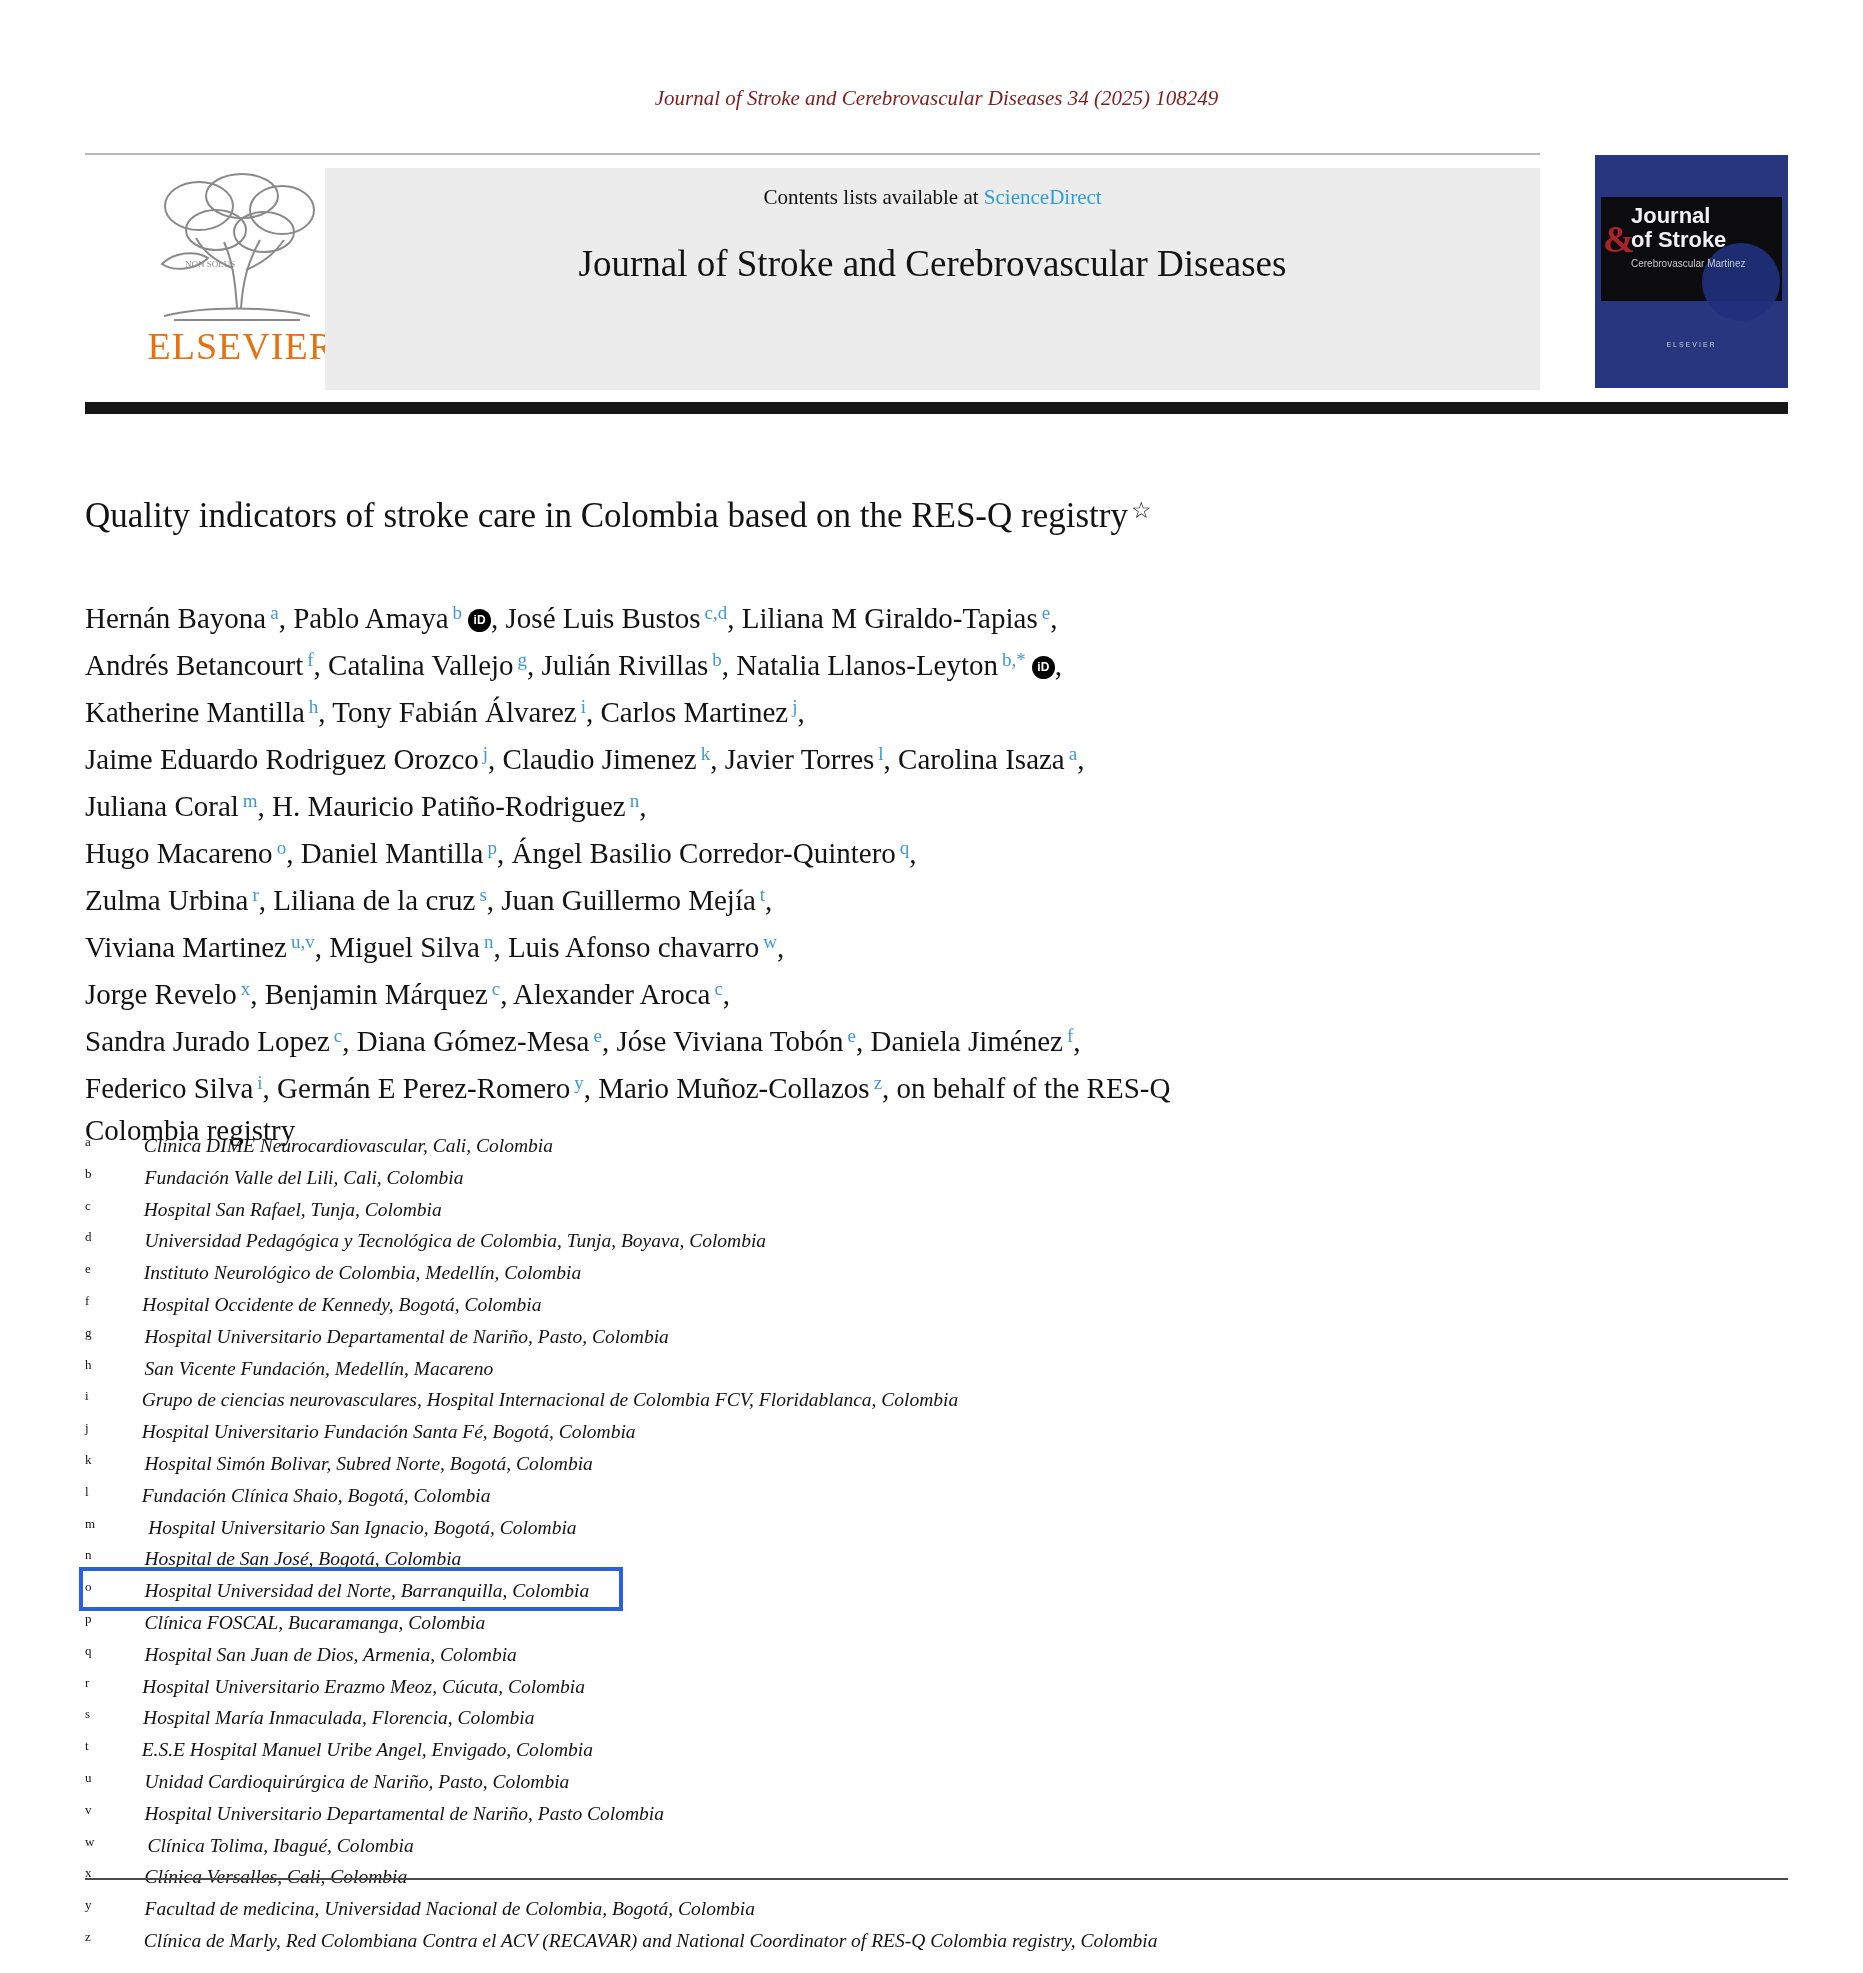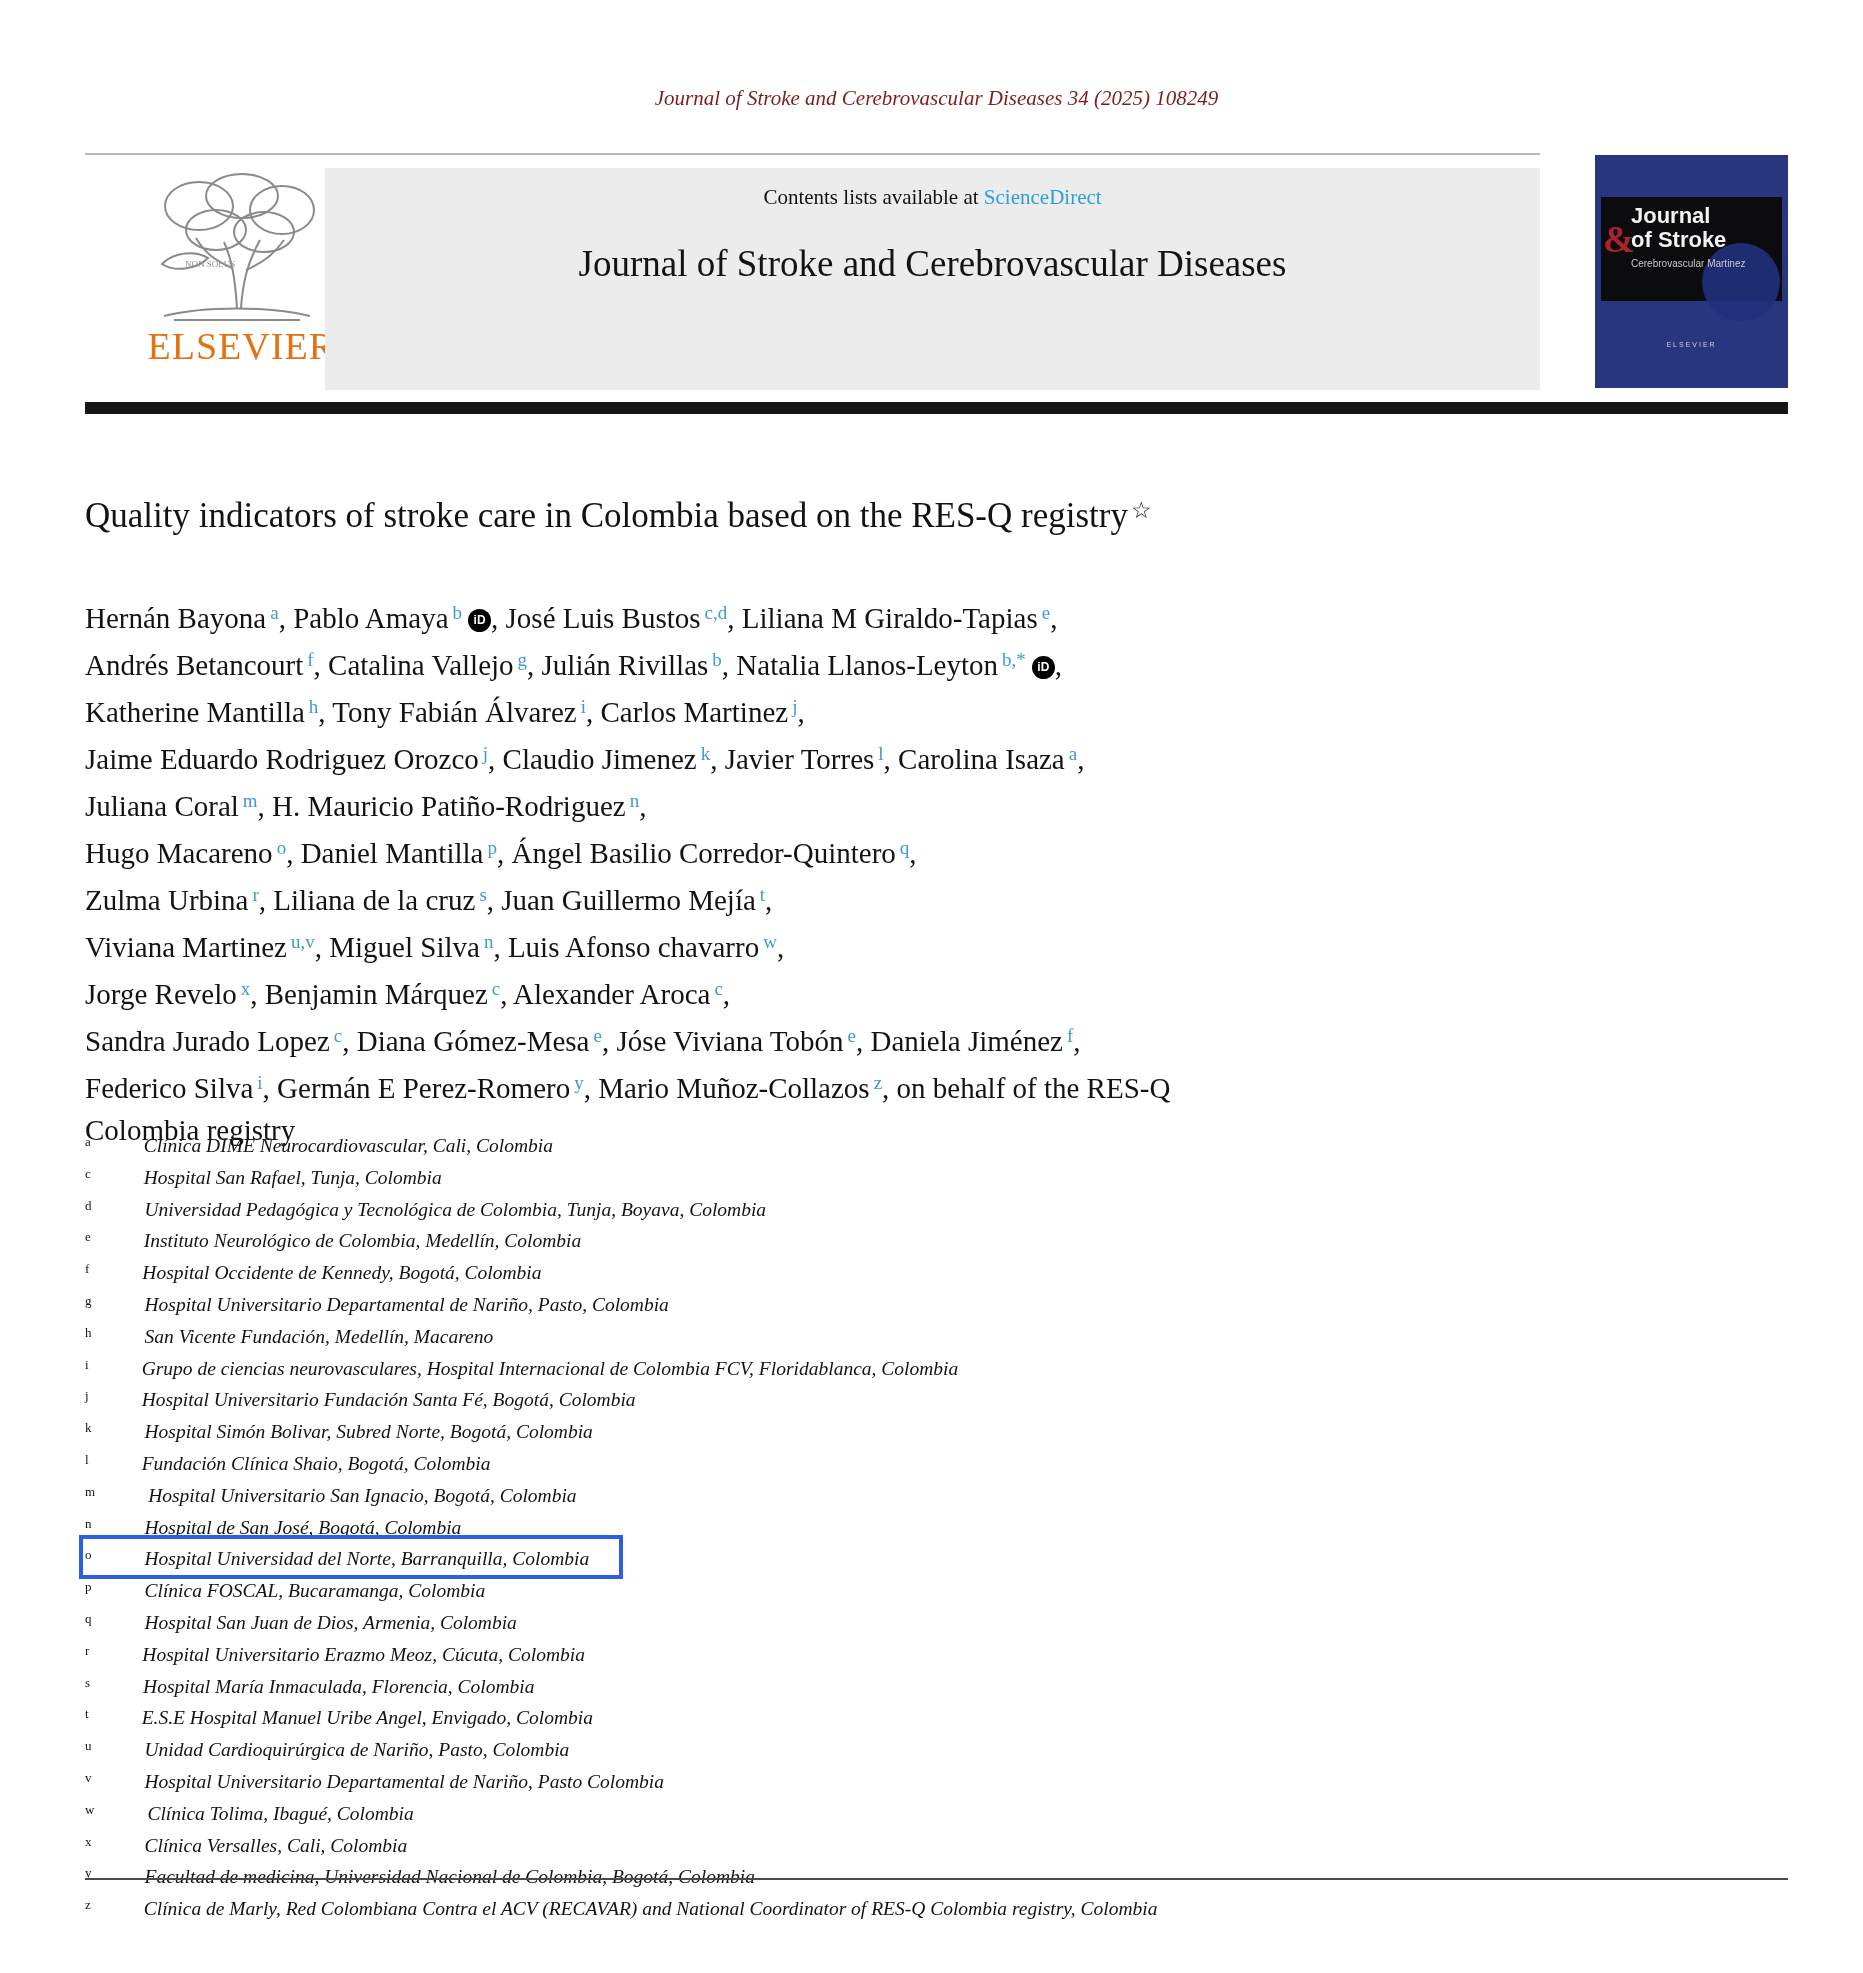--- a/index.html
+++ b/index.html
@@ -154,20 +154,21 @@
       <div class="author-line"><span>Zulma Urbina</span><span class="auth-sup">r</span><span>, </span><span>Liliana de la cruz</span><span class="auth-sup">s</span><span>, </span><span>Juan Guillermo Mejía</span><span class="auth-sup">t</span><span>, </span></div>
       <div class="author-line"><span>Viviana Martinez</span><span class="auth-sup">u,v</span><span>, </span><span>Miguel Silva</span><span class="auth-sup">n</span><span>, </span><span>Luis Afonso chavarro</span><span class="auth-sup">w</span><span>, </span></div>
       <div class="author-line"><span>Jorge Revelo</span><span class="auth-sup">x</span><span>, </span><span>Benjamin Márquez</span><span class="auth-sup">c</span><span>, </span><span>Alexander Aroca</span><span class="auth-sup">c</span><span>, </span></div>
       <div class="author-line"><span>Sandra Jurado Lopez</span><span class="auth-sup">c</span><span>, </span><span>Diana Gómez-Mesa</span><span class="auth-sup">e</span><span>, </span><span>Jóse Viviana Tobón</span><span class="auth-sup">e</span><span>, </span><span>Daniela Jiménez</span><span class="auth-sup">f</span><span>, </span></div>
       <div class="author-line"><span>Federico Silva</span><span class="auth-sup">i</span><span>, </span><span>Germán E Perez-Romero</span><span class="auth-sup">y</span><span>, </span><span>Mario Muñoz-Collazos</span><span class="auth-sup">z</span><span>, </span><span>on behalf of the RES-Q</span><span> </span></div>
       <div class="author-line"><span>Colombia registry</span><span> </span></div>
     </div>
 
   <div class="affils">
       <div class="affil-line"><span class="affil-inner"><span class="affil-sup">a</span><span class="affil-text">Clínica DIME Neurocardiovascular, Cali, Colombia</span></span></div>
+      <div class="affil-line"><span class="affil-inner"><span class="affil-sup">b</span><span class="affil-text">Fundación Valle del Lili, Cali, Colombia</span></span></div>
       <div class="affil-line"><span class="affil-inner"><span class="affil-sup">c</span><span class="affil-text">Hospital San Rafael, Tunja, Colombia</span></span></div>
       <div class="affil-line"><span class="affil-inner"><span class="affil-sup">d</span><span class="affil-text">Universidad Pedagógica y Tecnológica de Colombia, Tunja, Boyava, Colombia</span></span></div>
       <div class="affil-line"><span class="affil-inner"><span class="affil-sup">e</span><span class="affil-text">Instituto Neurológico de Colombia, Medellín, Colombia</span></span></div>
       <div class="affil-line"><span class="affil-inner"><span class="affil-sup">f</span><span class="affil-text">Hospital Occidente de Kennedy, Bogotá, Colombia</span></span></div>
       <div class="affil-line"><span class="affil-inner"><span class="affil-sup">g</span><span class="affil-text">Hospital Universitario Departamental de Nariño, Pasto, Colombia</span></span></div>
       <div class="affil-line"><span class="affil-inner"><span class="affil-sup">h</span><span class="affil-text">San Vicente Fundación, Medellín, Macareno</span></span></div>
       <div class="affil-line"><span class="affil-inner"><span class="affil-sup">i</span><span class="affil-text">Grupo de ciencias neurovasculares, Hospital Internacional de Colombia FCV, Floridablanca, Colombia</span></span></div>
       <div class="affil-line"><span class="affil-inner"><span class="affil-sup">j</span><span class="affil-text">Hospital Universitario Fundación Santa Fé, Bogotá, Colombia</span></span></div>
       <div class="affil-line"><span class="affil-inner"><span class="affil-sup">k</span><span class="affil-text">Hospital Simón Bolivar, Subred Norte, Bogotá, Colombia</span></span></div>
       <div class="affil-line"><span class="affil-inner"><span class="affil-sup">l</span><span class="affil-text">Fundación Clínica Shaio, Bogotá, Colombia</span></span></div>

